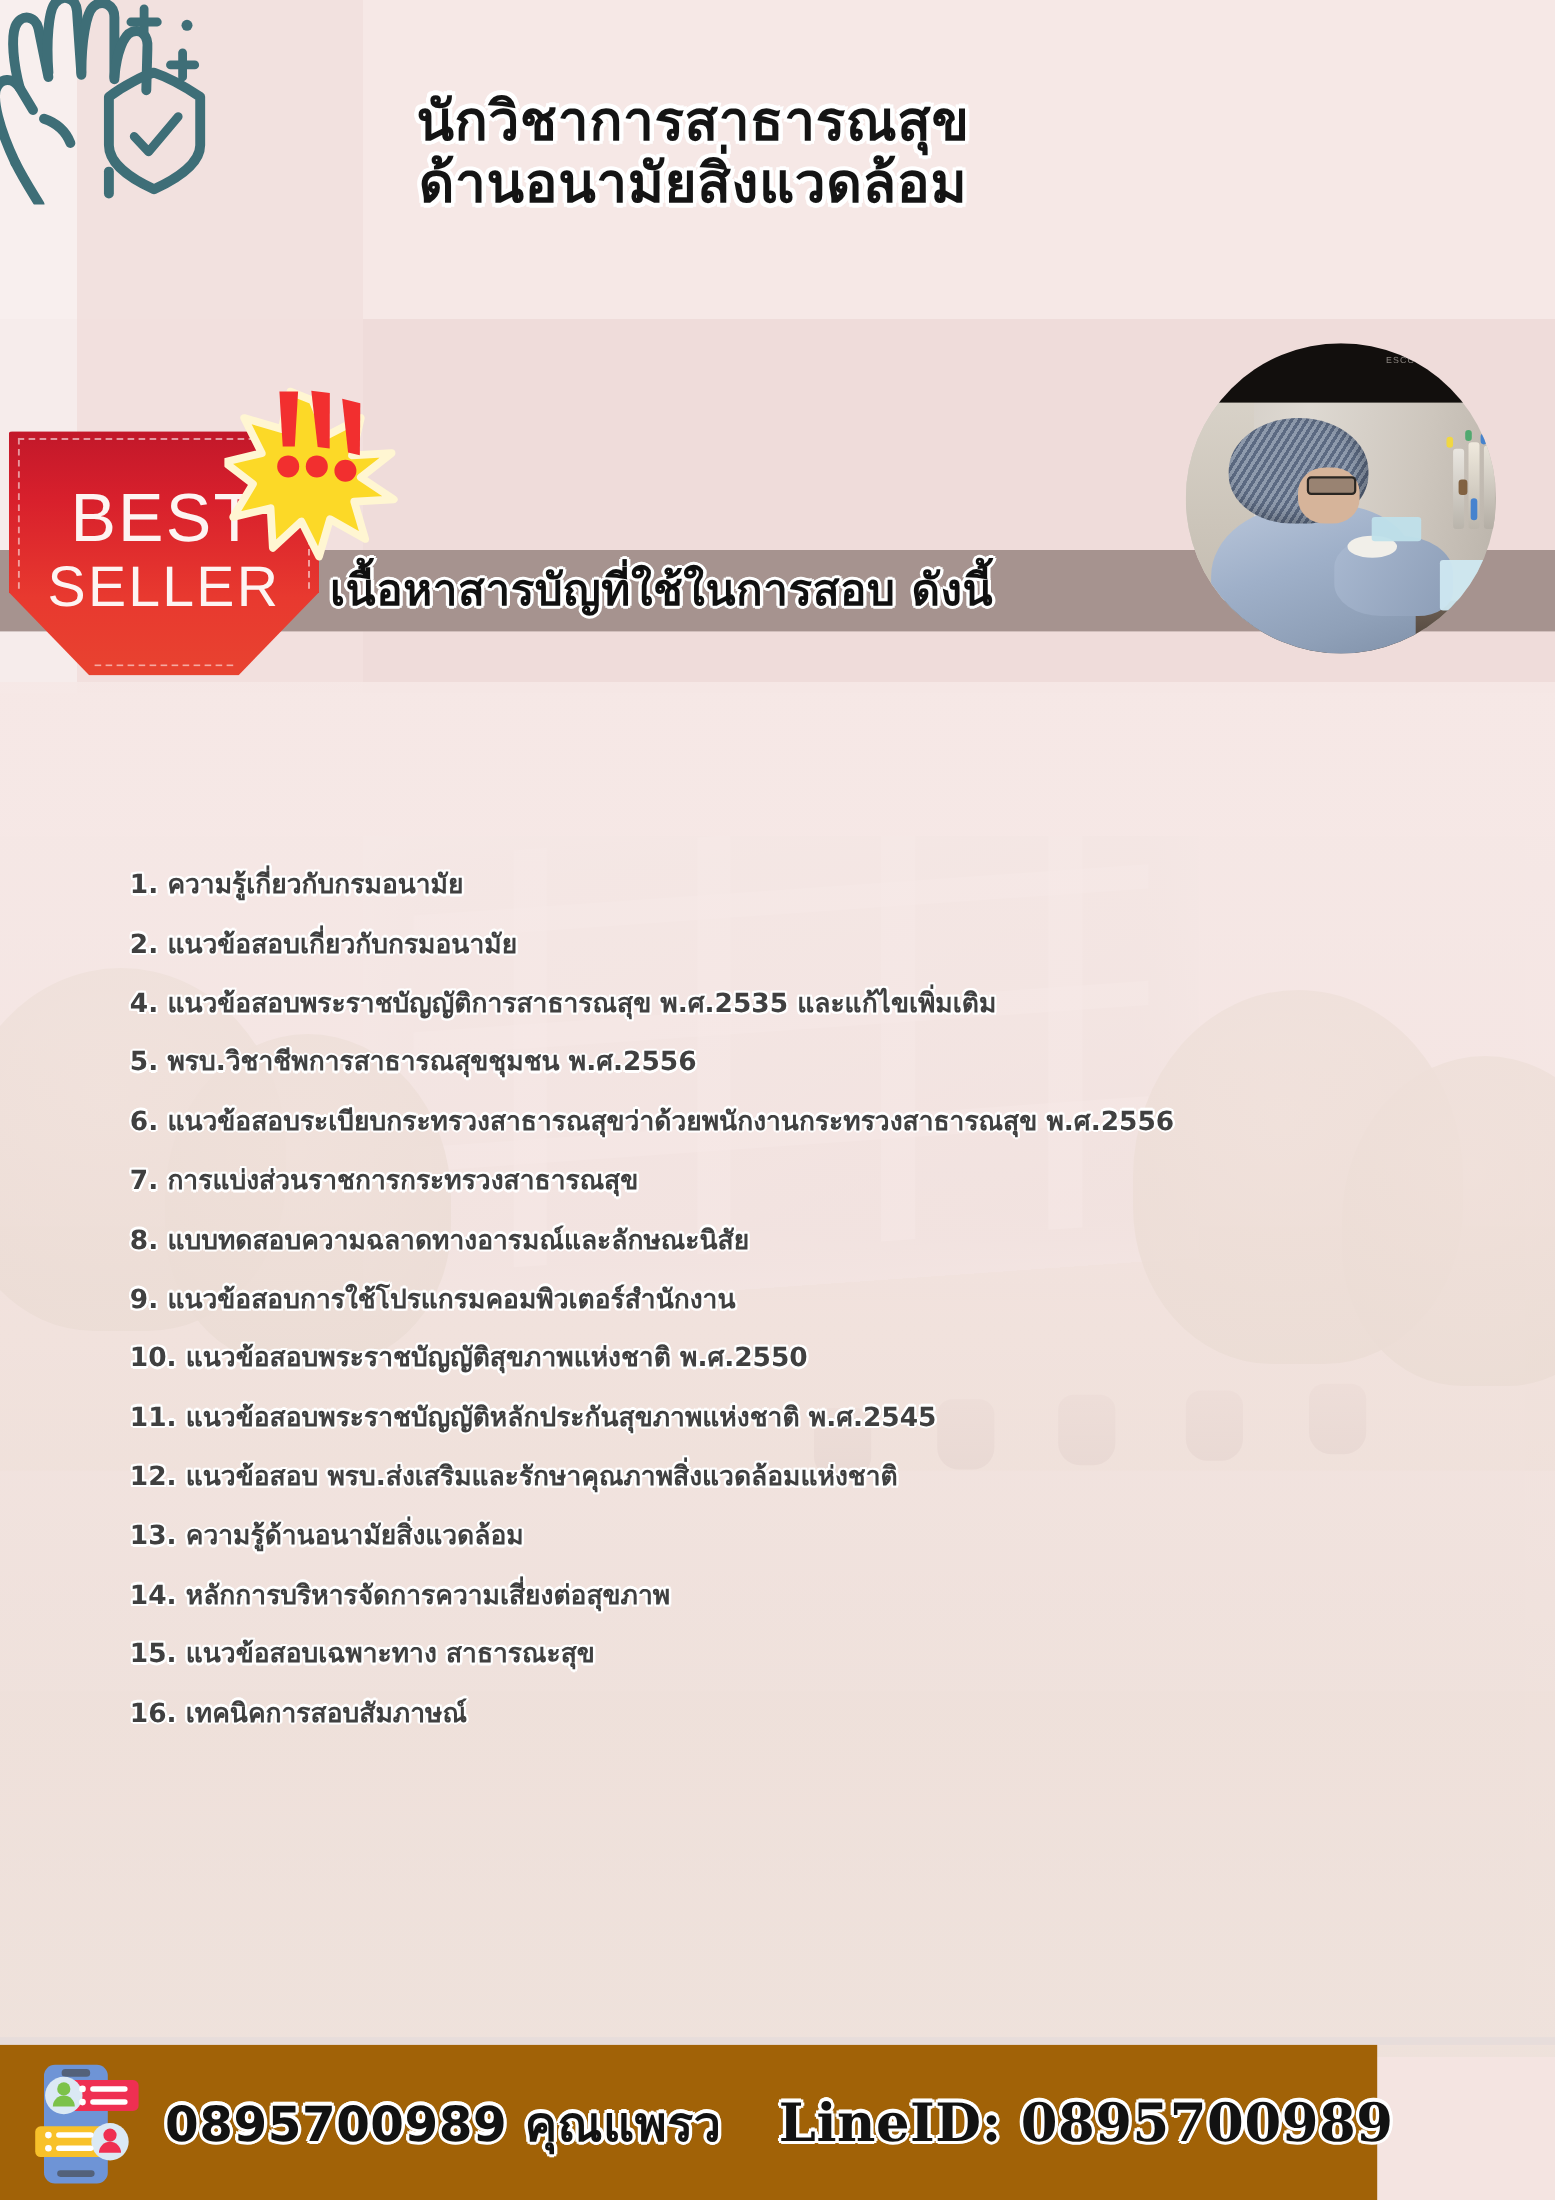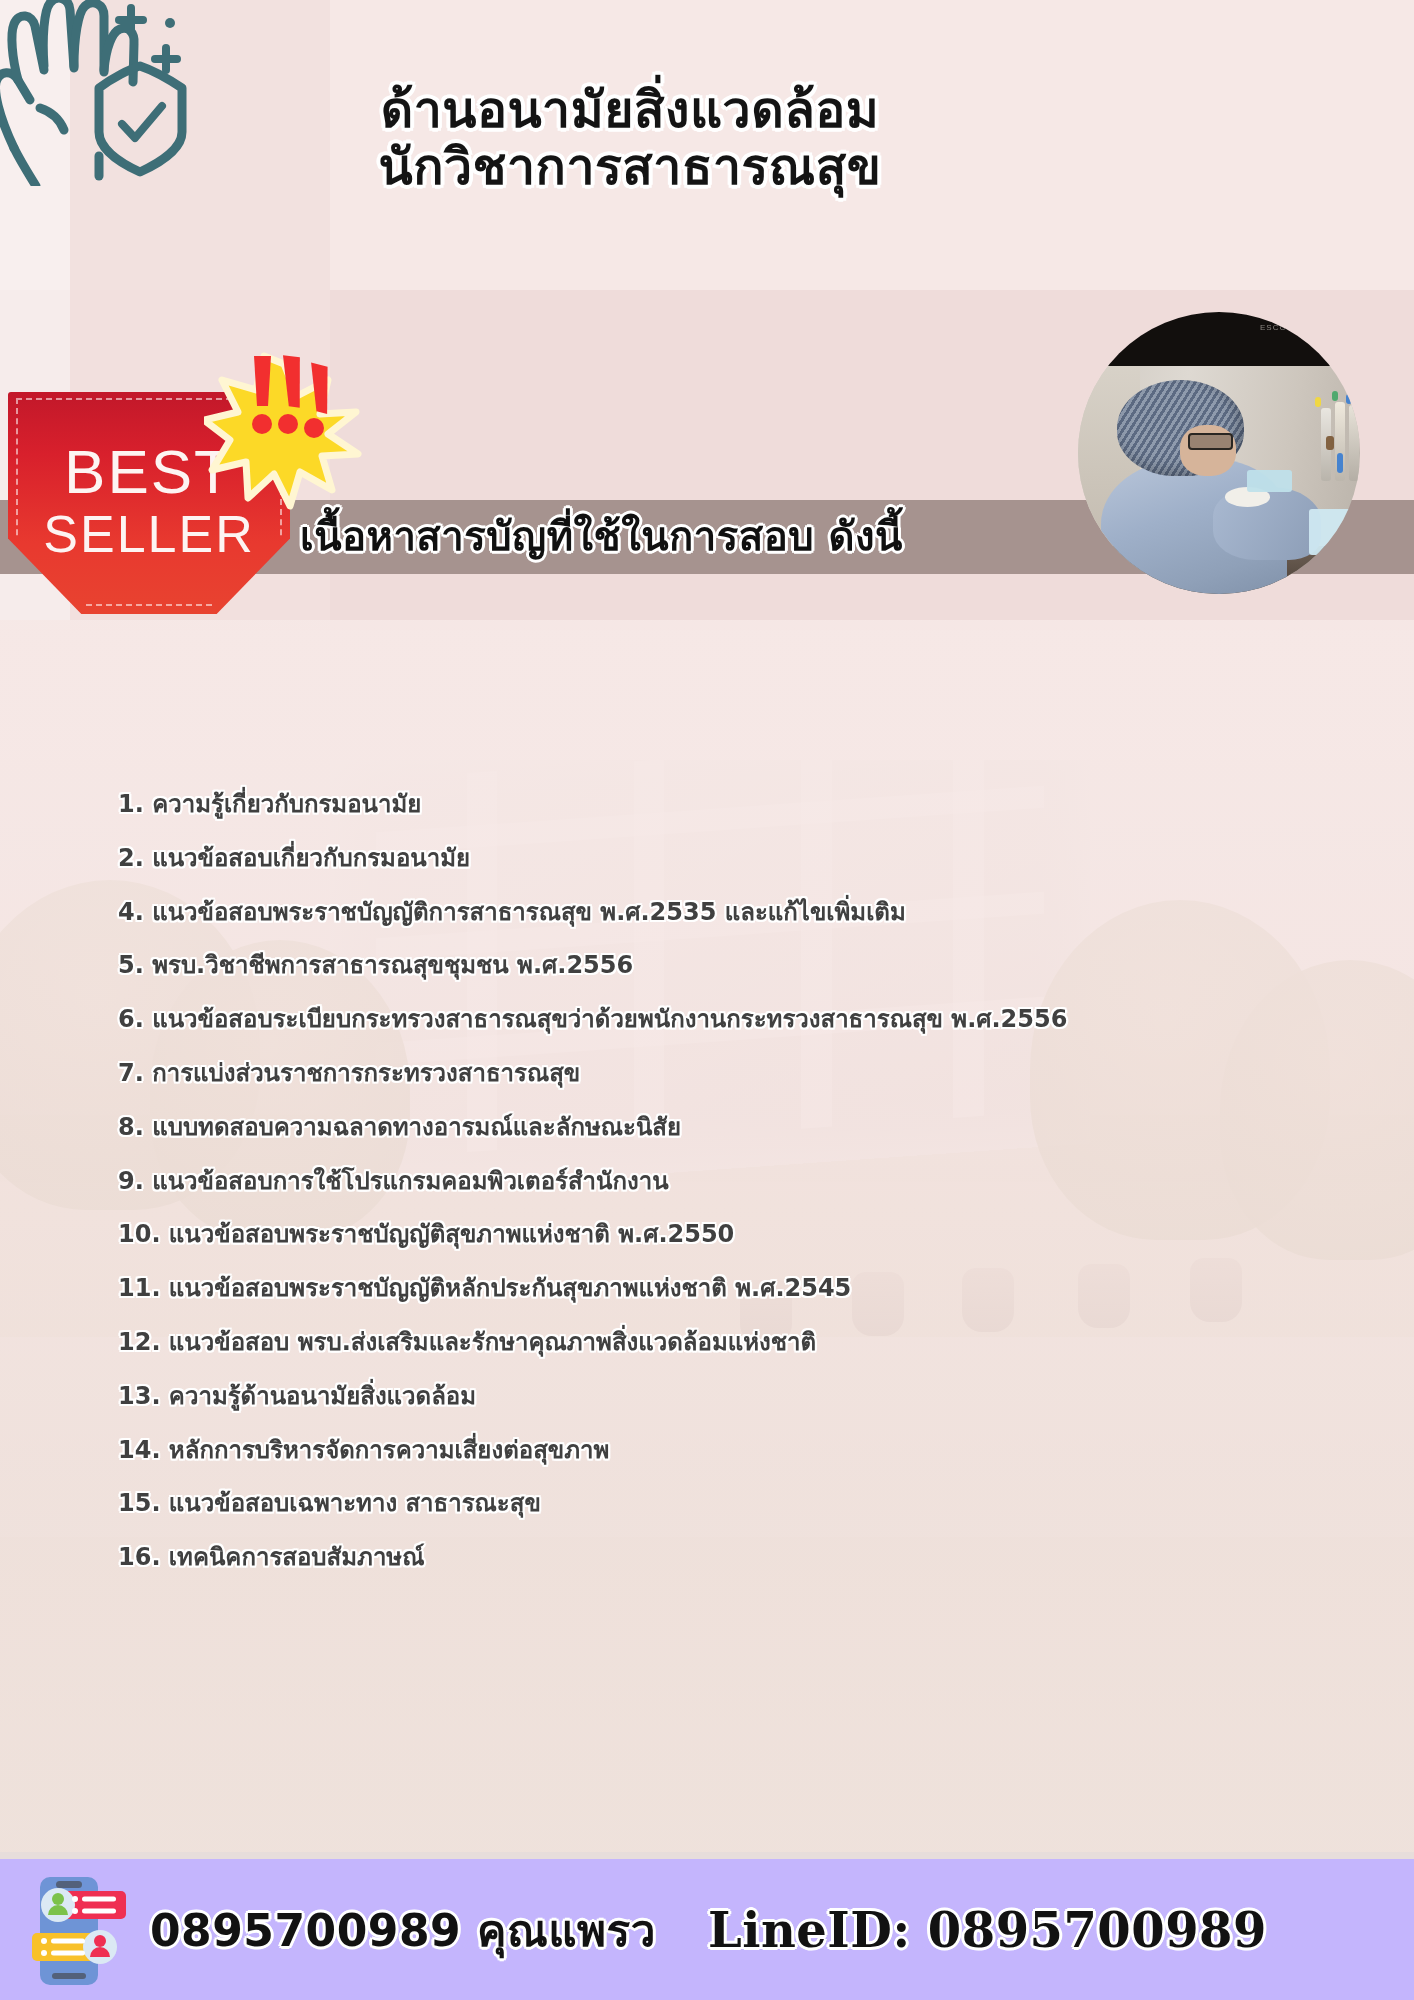--- a/index.html
+++ b/index.html
@@ -200,22 +200,22 @@
       -2.2px  0    0 #fff, 2.2px  0    0 #fff,
        0    -2.2px 0 #fff, 0     2.2px 0 #fff;
   }
 
   
   #footer-divider {
     position:absolute; left:0; top:1852px; width:1414px; height:7px;
     background:#e7dddb;
   }
   #footer {
-    position:absolute; left:0; top:1859px; width:1414px; height:141px;
-    background:#c4b5fd;
+    position:absolute; left:0; top:1859px; width:1252px; height:141px;
+    background:#a16207;
     display:flex; align-items:center;
   }
   #footer-icon { position:absolute; left:22px; top:16px; width:108px; height:112px; }
   #footer-text {
     position:absolute; left:150px; top:0; height:141px;
     display:flex; align-items:center; gap:52px;
   }
   .foot-phone {
     font-family:"DejaVu Sans", sans-serif;
     font-weight:bold; font-size:44px; color:#121212;
@@ -294,22 +294,22 @@
         <path d="M137 12 L 137 36"></path>
           <path d="M125 24 L 149 24"></path>
         <path d="M172 52 L 172 74"></path>
           <path d="M161 63 L 183 63"></path>
       </g>
       <circle cx="176" cy="27" r="5" fill="#3e6e77" stroke="none"></circle>
     </svg>
   </div>
 
   <div id="headline">
+    <div class="hl-line hl-1">นักวิชาการสาธารณสุข</div>
     <div class="hl-line hl-2">ด้านอนามัยสิ่งแวดล้อม</div>
-    <div class="hl-line hl-1">นักวิชาการสาธารณสุข</div>
   </div>
 
   <div id="subtitle-banner"></div>
   <div id="lab-photo">
     <div class="back"></div>
     <div class="wall-l"></div>
     <div class="hood-top"></div>
     <div class="hood-lbl">ESCO</div>
     <div class="bench"></div>
     <div class="gown"></div>

